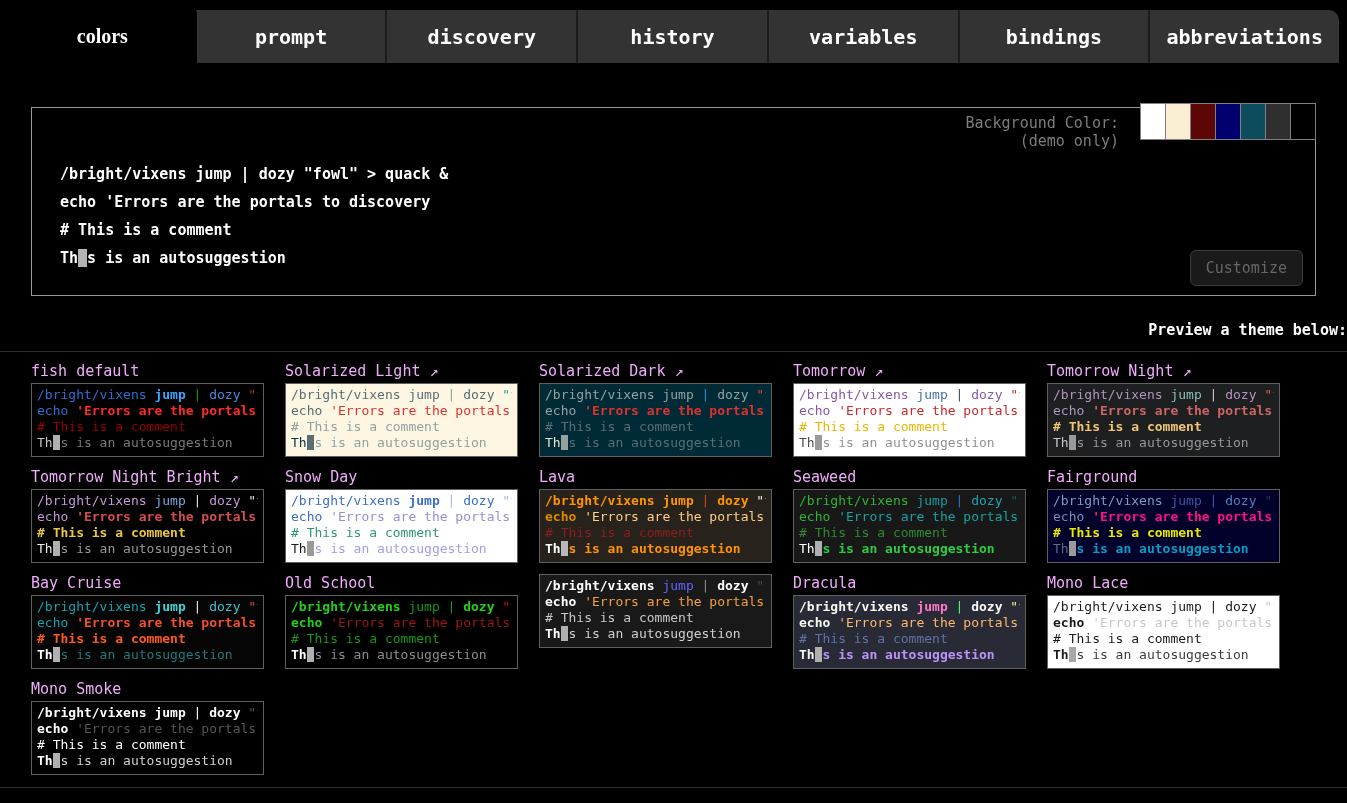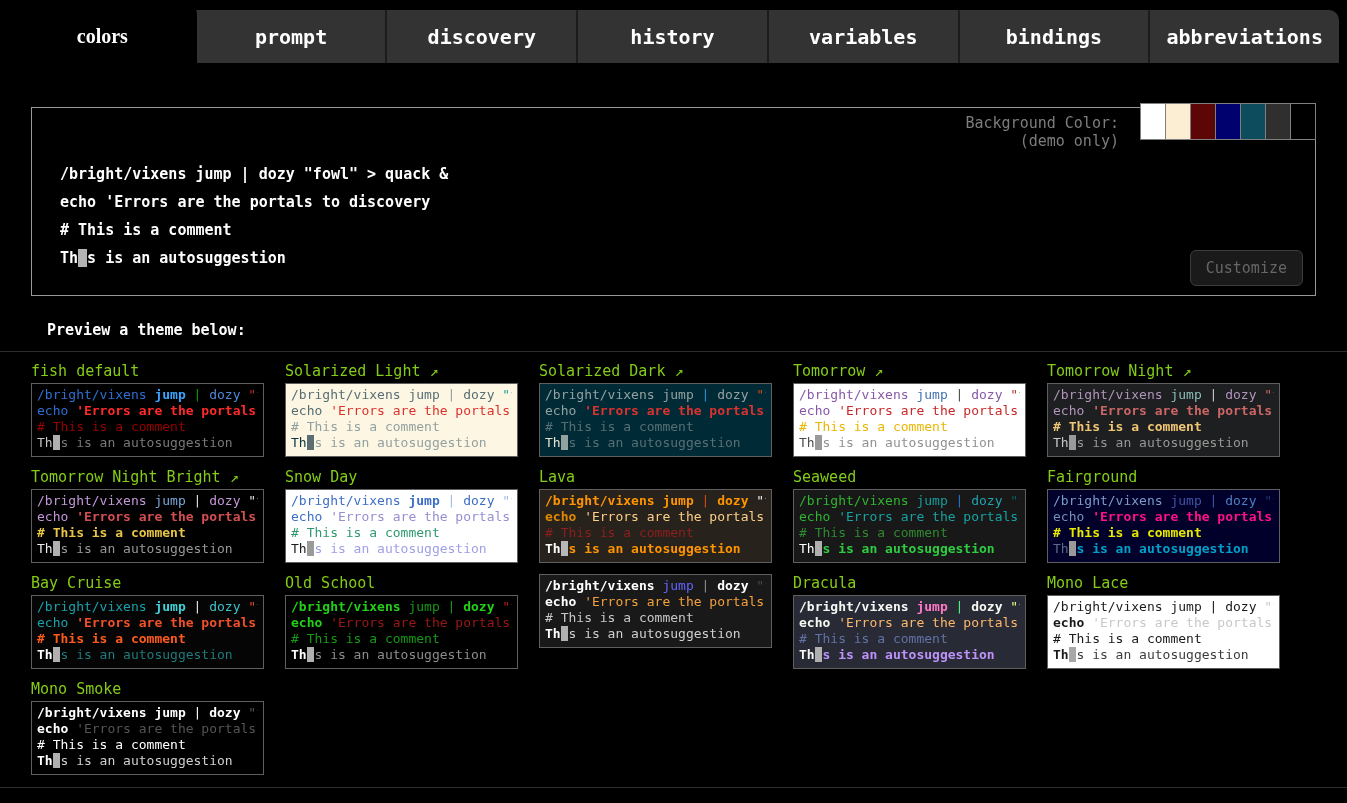--- a/index.html
+++ b/index.html
@@ -27,26 +27,26 @@
             cursor:pointer; }
   .terminal-preview { padding:52px 0 0 28px; font-size:15px; font-weight:bold; }
   .terminal-preview .tline { height:28px; line-height:28px; white-space:pre; }
   .customize-btn { position:absolute; right:12px; bottom:9px; padding:8px 15px;
                    background:#1a1a1a; border:1px solid #3c3c3c; border-radius:6px;
                    color:#666; font-size:15px; cursor:pointer;
                    font-family:"DejaVu Sans Mono", monospace; }
 
   
   .themes-heading { margin:25px 0 12px 47px; color:#fff; font-size:15px;
-                    font-weight:bold; }
+                    font-weight:bold;text-align:right; }
   .divider { border-top:1px solid #2d2d2d; }
   .theme-grid { margin:10px 31px 0 31px; display:grid;
                 grid-template-columns:repeat(5, 233px); column-gap:21px;
                 row-gap:11px; }
-  .theme-title { color:#84cc16; font-size:15px; height:21px; line-height:18px;
+  .theme-title { color:#f0abfc; font-size:15px; height:21px; line-height:18px;
                  white-space:pre; }
   .theme-card { height:74px; border:1px solid #5f5f5f; padding:3px 5px;
                 overflow:hidden; cursor:pointer; }
   .theme-card .tline { height:16px; line-height:16px; font-size:13px;
                        white-space:pre; overflow:hidden; }
   .cursor { color:transparent; }
   .bottom-divider { margin-top:12px; }
 </style>
 </head>
 <body>

